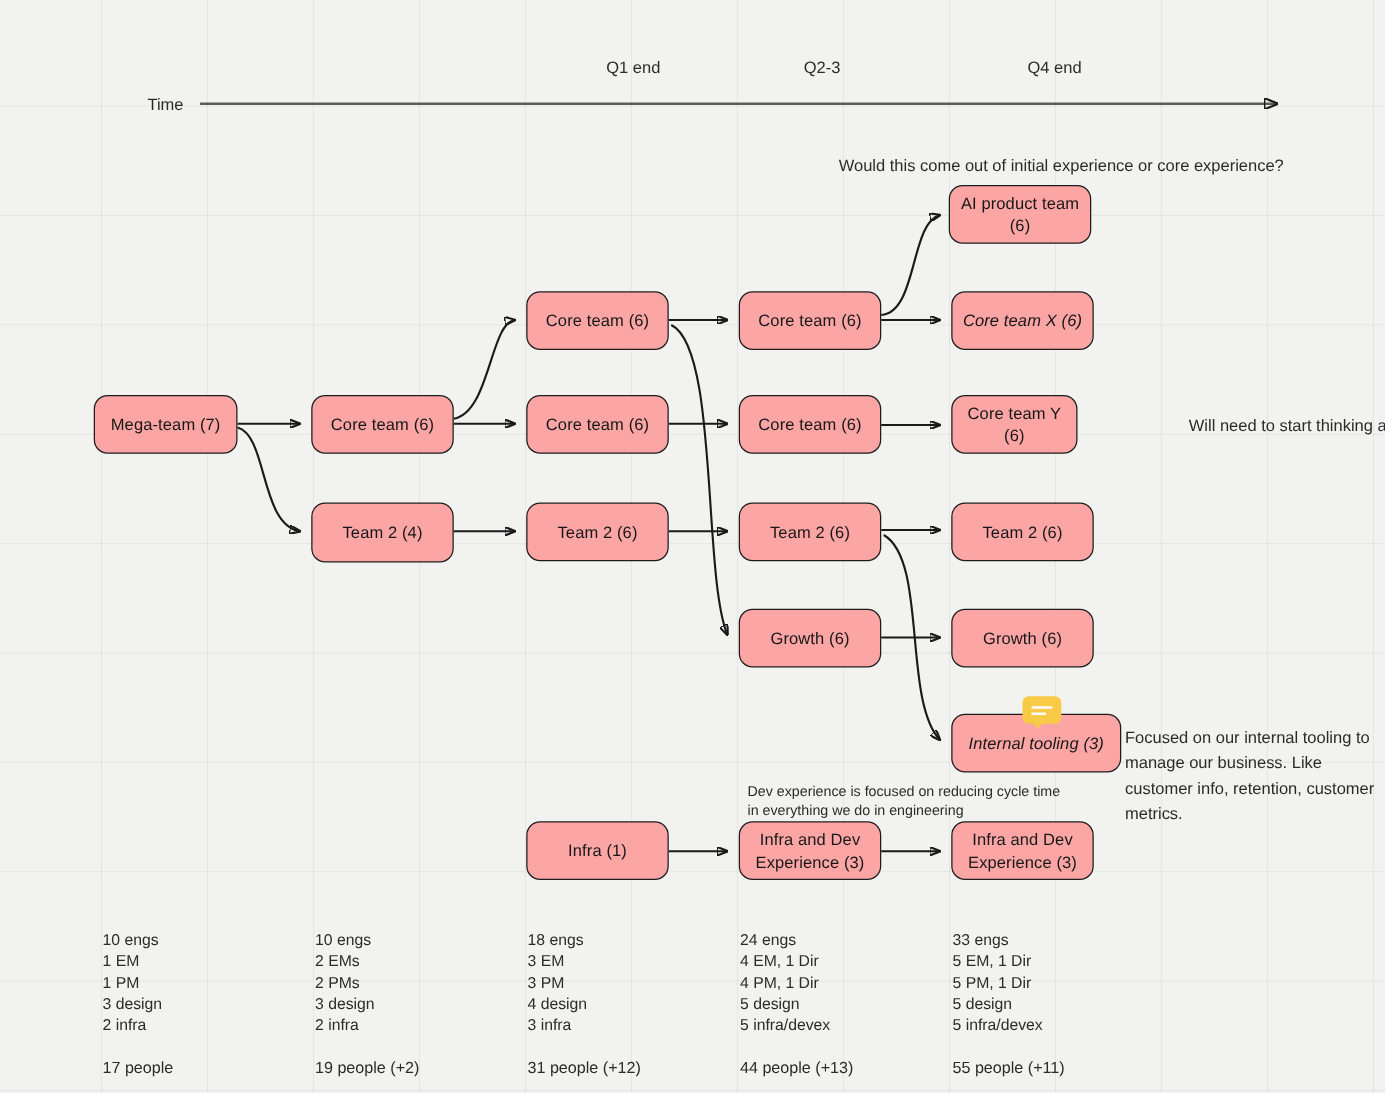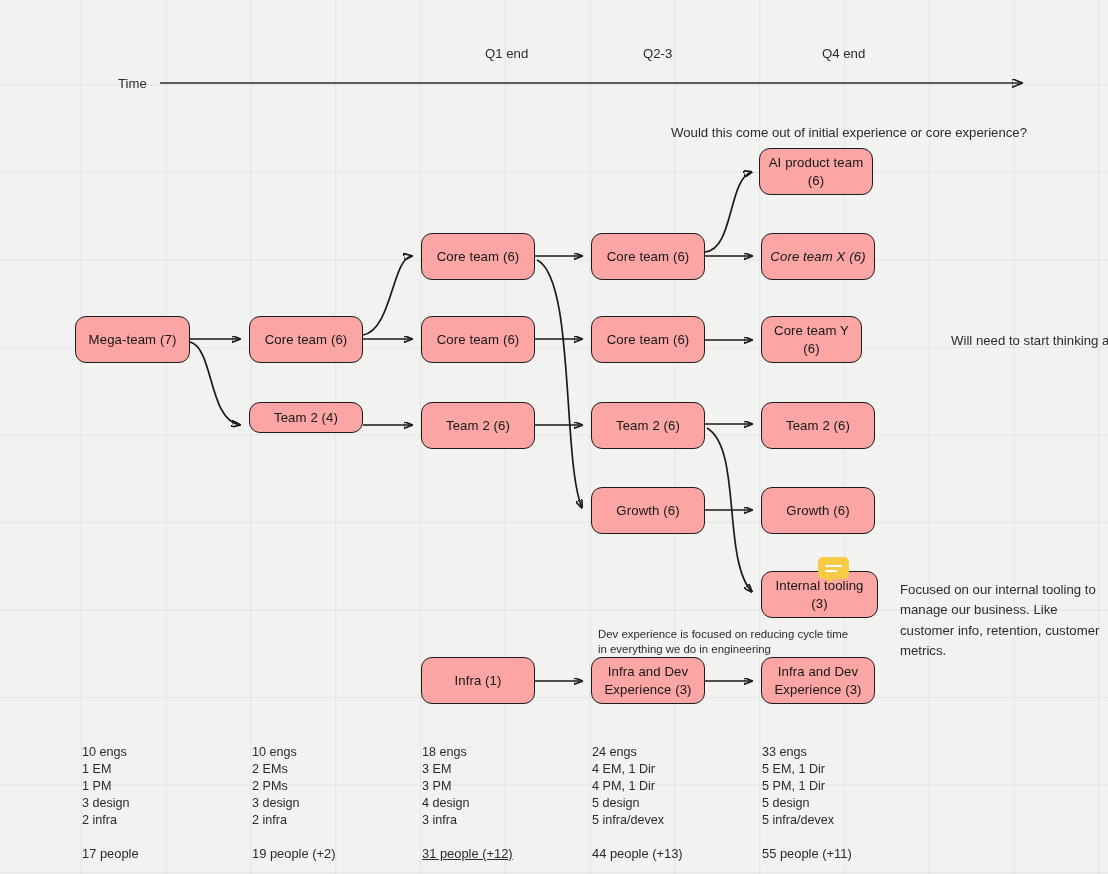--- a/index.html
+++ b/index.html
@@ -140,21 +140,21 @@
 
   <div class="lbl note-block" style="left:900px;top:580px;">Focused on our internal tooling to manage our business. Like customer info, retention, customer metrics.</div>
 
   <div id="node-layer">
       <div class="node" style="left: 75px; top: 316px; width: 115px; height: 47px;">
         <span>Mega-team (7)</span>
       </div>
       <div class="node" style="left: 249px; top: 316px; width: 114px; height: 47px;">
         <span>Core team (6)</span>
       </div>
-      <div class="node" style="left: 249px; top: 402px; width: 114px; height: 31px;">
+      <div class="node" style="left: 249px; top: 402px; width: 114px; height: 48px;">
         <span>Team 2 (4)</span>
       </div>
       <div class="node" style="left: 421px; top: 233px; width: 114px; height: 47px;">
         <span>Core team (6)</span>
       </div>
       <div class="node" style="left: 421px; top: 316px; width: 114px; height: 47px;">
         <span>Core team (6)</span>
       </div>
       <div class="node" style="left: 421px; top: 402px; width: 114px; height: 47px;">
         <span>Team 2 (6)</span>
@@ -185,21 +185,21 @@
       </div>
       <div class="node" style="left: 761px; top: 316px; width: 101px; height: 47px;">
         <span>Core team Y (6)</span>
       </div>
       <div class="node" style="left: 761px; top: 402px; width: 114px; height: 47px;">
         <span>Team 2 (6)</span>
       </div>
       <div class="node" style="left: 761px; top: 487px; width: 114px; height: 47px;">
         <span>Growth (6)</span>
       </div>
-      <div class="node" style="left: 761px; top: 571px; width: 117px; height: 47px;">
+      <div class="node" style="left: 761px; top: 571px; width: 136px; height: 47px; font-style: italic;">
         <span>Internal tooling (3)</span>
       </div>
       <div class="cbadge" style="left: 818px; top: 557px;">
         <div class="bub"></div>
         <div class="tail"></div>
         <i class="a"></i>
         <i class="b"></i>
       </div>
       <div class="node" style="left: 761px; top: 657px; width: 114px; height: 47px;">
         <span>Infra and Dev Experience (3)</span>
@@ -217,21 +217,21 @@
 2 EMs
 2 PMs
 3 design
 2 infra</div>
       <div class="stat-total" style="left: 252px; top: 846px;">19 people (+2)</div>
       <div class="stat-col" style="left: 422px; top: 744px;">18 engs
 3 EM
 3 PM
 4 design
 3 infra</div>
-      <div class="stat-total" style="left: 422px; top: 846px; text-decoration: underline;">31 people (+12)</div>
+      <div class="stat-total" style="left: 422px; top: 846px;">31 people (+12)</div>
       <div class="stat-col" style="left: 592px; top: 744px;">24 engs
 4 EM, 1 Dir
 4 PM, 1 Dir
 5 design
 5 infra/devex</div>
       <div class="stat-total" style="left: 592px; top: 846px;">44 people (+13)</div>
       <div class="stat-col" style="left: 762px; top: 744px;">33 engs
 5 EM, 1 Dir
 5 PM, 1 Dir
 5 design

